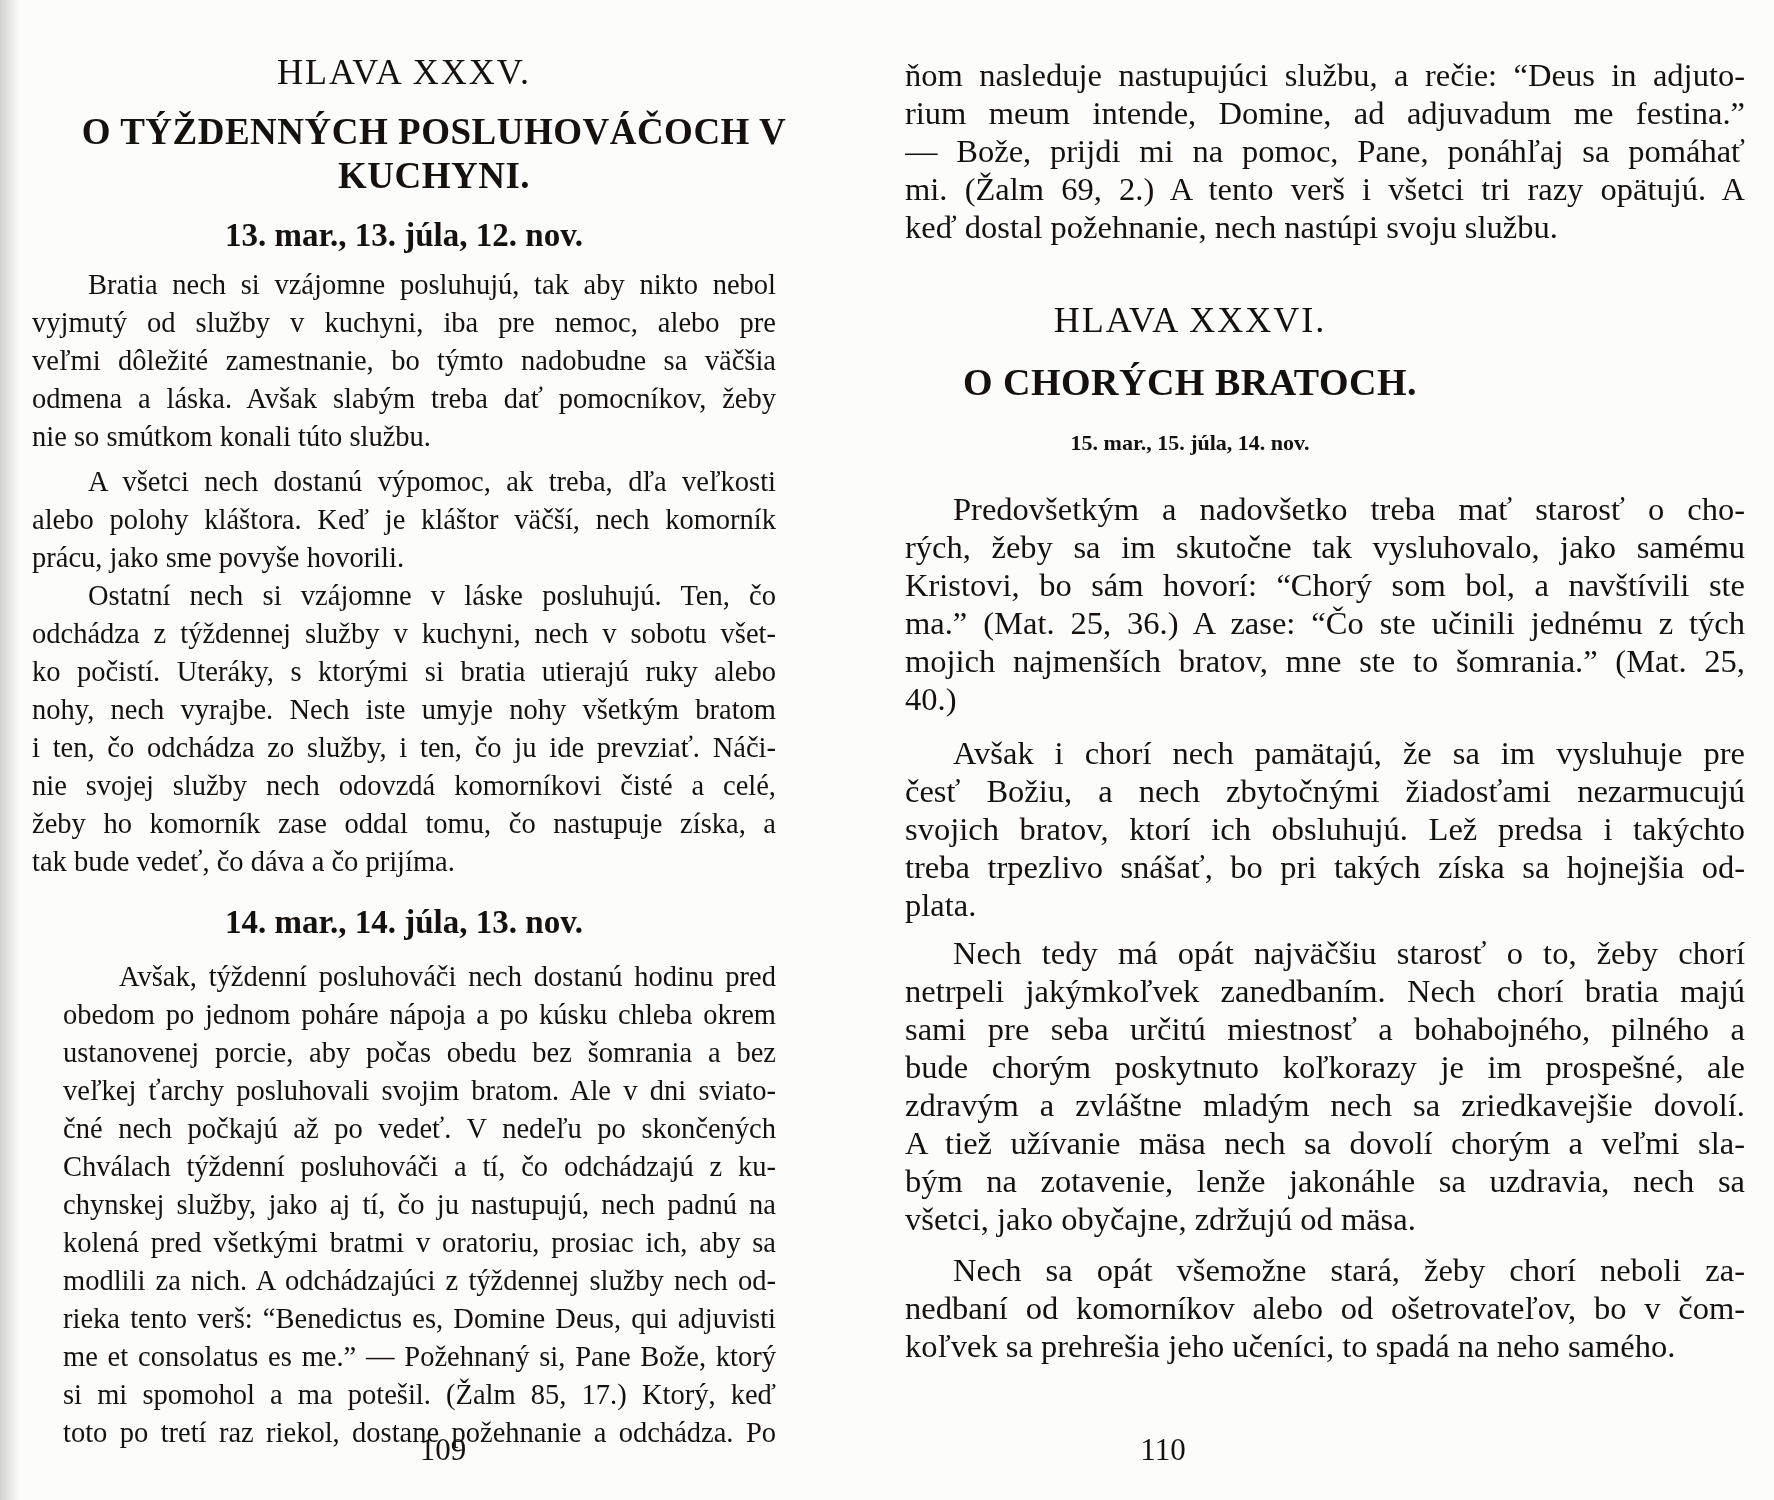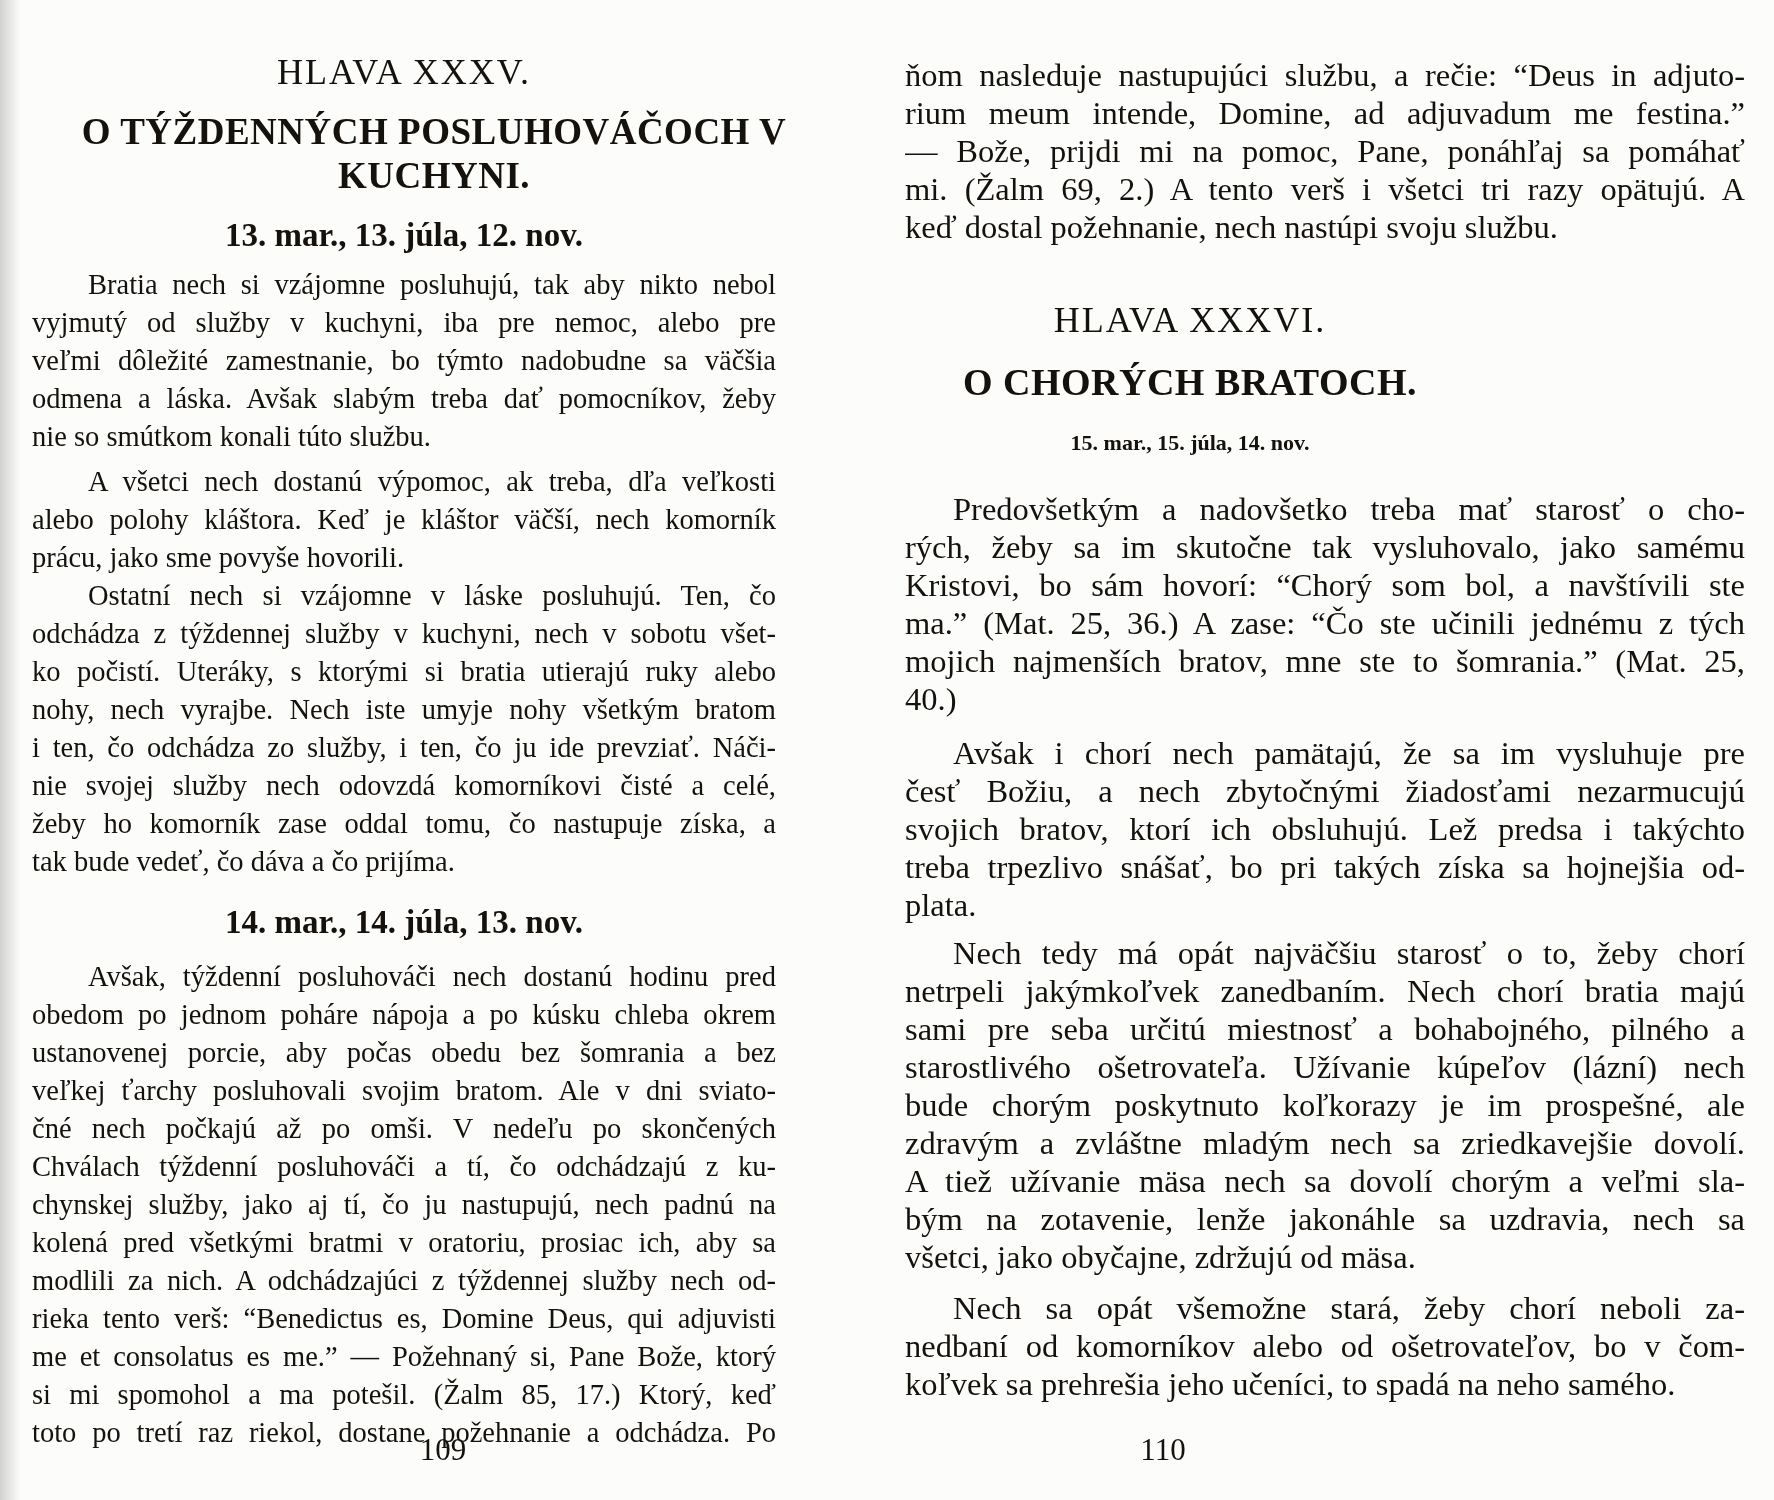--- a/index.html
+++ b/index.html
@@ -53,21 +53,21 @@
   }
   .line::after { content:""; display:inline-block; width:100%; height:0; }
   .line.last { text-align:left; }
   .line.last::after { content:none; }
   .indent .line:first-child { text-indent:56px; }
   .page-right .indent .line:first-child { text-indent:48px; }
 
   .page-left  .para-1 { margin-top:12px; }
   .page-left  .para-2 { margin-top:7px; }
   .page-left  .para-3 { margin-top:0; }
-  .page-left  .para-4 { margin-top:19px; }
+  .page-left  .para-4 { margin-top:19px;margin-left:31px; }
 
   .page-right .para-cont { margin-top:56px; }
   .page-right .para-1 { margin-top:30px; }
   .page-right .para-2 { margin-top:16px; }
   .page-right .para-3 { margin-top:10px; }
   .page-right .para-4 { margin-top:13px; }
 
   .pagenum {
     position:absolute; top:1433px; text-align:center;
     font-size:31px; line-height:34px;
@@ -110,21 +110,21 @@
         <span class="line last">tak bude vedeť, čo dáva a čo prijíma.</span>
       </p>
 
     <h3 class="dateline dateline-2">14. mar., 14. júla, 13. nov.</h3>
 
     <p class="para para-4 indent">
         <span class="line">Avšak, týždenní posluhováči nech dostanú hodinu pred</span>
         <span class="line">obedom po jednom poháre nápoja a po kúsku chleba okrem</span>
         <span class="line">ustanovenej porcie, aby počas obedu bez šomrania a bez</span>
         <span class="line">veľkej ťarchy posluhovali svojim bratom. Ale v dni sviato-</span>
-        <span class="line">čné nech počkajú až po omši. V nedeľu po skončených</span>
+        <span class="line">čné nech počkajú až po vedeť. V nedeľu po skončených</span>
         <span class="line">Chválach týždenní posluhováči a tí, čo odchádzajú z ku-</span>
         <span class="line">chynskej služby, jako aj tí, čo ju nastupujú, nech padnú na</span>
         <span class="line">kolená pred všetkými bratmi v oratoriu, prosiac ich, aby sa</span>
         <span class="line">modlili za nich. A odchádzajúci z týždennej služby nech od-</span>
         <span class="line">rieka tento verš: “Benedictus es, Domine Deus, qui adjuvisti</span>
         <span class="line">me et consolatus es me.” — Požehnaný si, Pane Bože, ktorý</span>
         <span class="line">si mi spomohol a ma potešil. (Žalm 85, 17.) Ktorý, keď</span>
         <span class="line">toto po tretí raz riekol, dostane požehnanie a odchádza. Po</span>
       </p>
 
@@ -156,21 +156,20 @@
         <span class="line">Avšak i chorí nech pamätajú, že sa im vysluhuje pre</span>
         <span class="line">česť Božiu, a nech zbytočnými žiadosťami nezarmucujú</span>
         <span class="line">svojich bratov, ktorí ich obsluhujú. Lež predsa i takýchto</span>
         <span class="line">treba trpezlivo snášať, bo pri takých získa sa hojnejšia od-</span>
         <span class="line last">plata.</span>
       </p>
     <p class="para para-3 indent">
         <span class="line">Nech tedy má opát najväčšiu starosť o to, žeby chorí</span>
         <span class="line">netrpeli jakýmkoľvek zanedbaním. Nech chorí bratia majú</span>
         <span class="line">sami pre seba určitú miestnosť a bohabojného, pilného a</span>
-        <span class="line">starostlivého ošetrovateľa. Užívanie kúpeľov (lázní) nech</span>
         <span class="line">bude chorým poskytnuto koľkorazy je im prospešné, ale</span>
         <span class="line">zdravým a zvláštne mladým nech sa zriedkavejšie dovolí.</span>
         <span class="line">A tiež užívanie mäsa nech sa dovolí chorým a veľmi sla-</span>
         <span class="line">bým na zotavenie, lenže jakonáhle sa uzdravia, nech sa</span>
         <span class="line last">všetci, jako obyčajne, zdržujú od mäsa.</span>
       </p>
     <p class="para para-4 indent">
         <span class="line">Nech sa opát všemožne stará, žeby chorí neboli za-</span>
         <span class="line">nedbaní od komorníkov alebo od ošetrovateľov, bo v čom-</span>
         <span class="line last">koľvek sa prehrešia jeho učeníci, to spadá na neho samého.</span>

